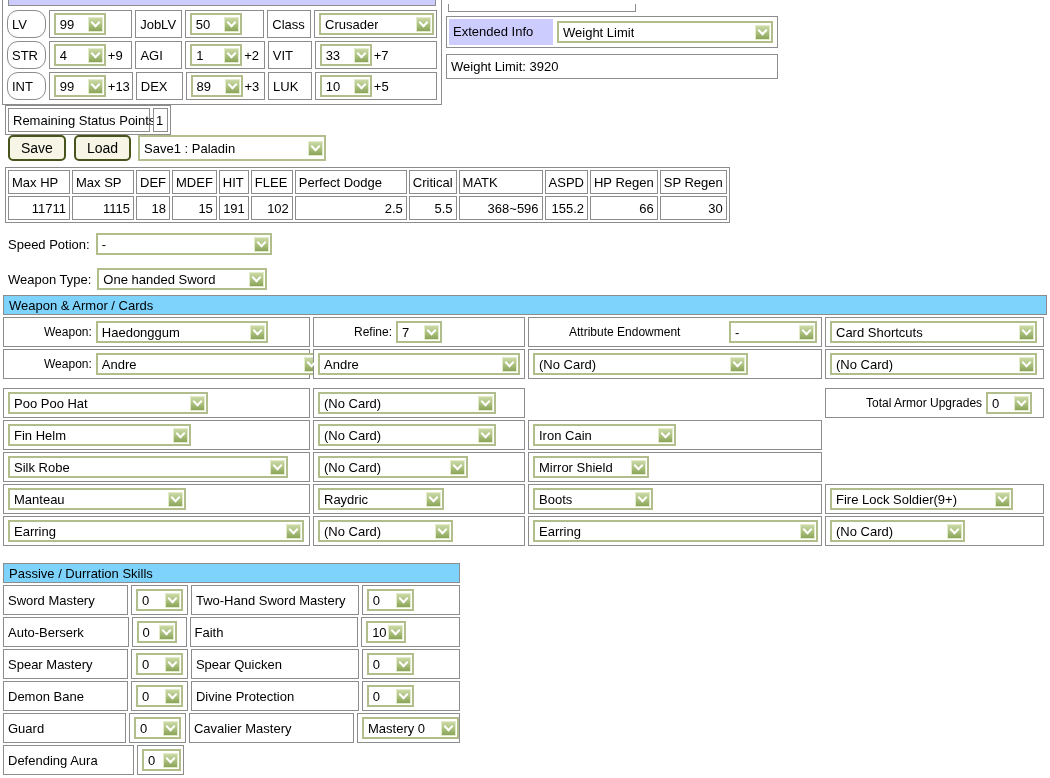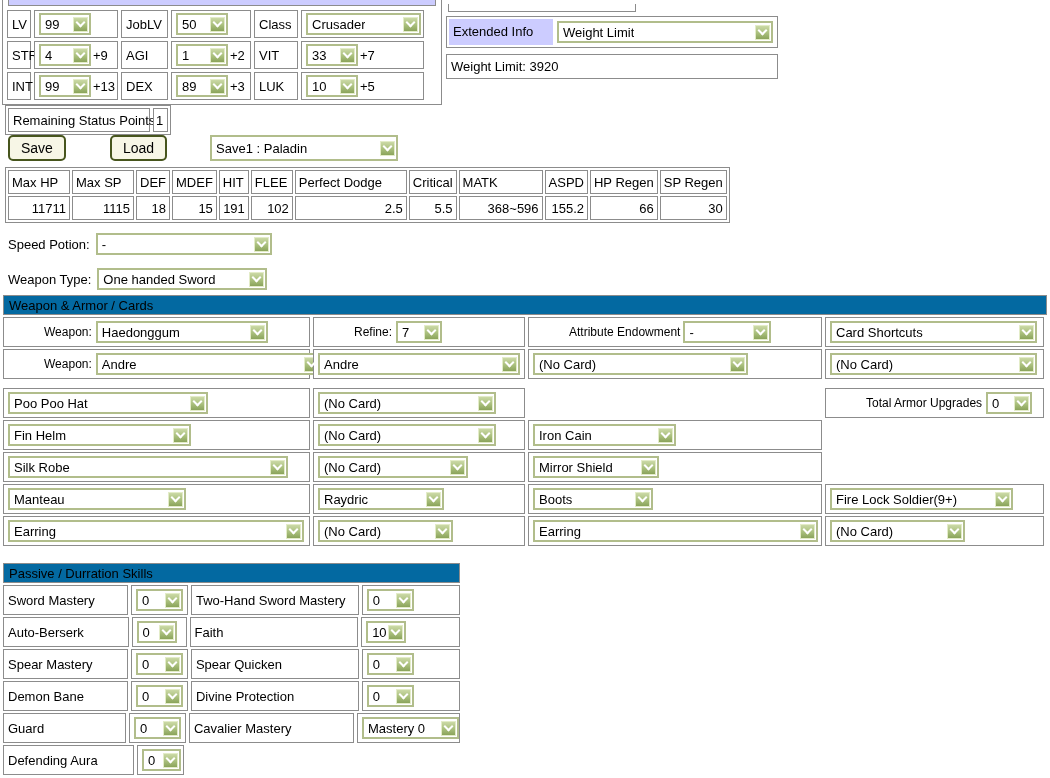--- a/index.html
+++ b/index.html
@@ -23,32 +23,32 @@
          background:linear-gradient(180deg,#cbd9a6 0%,#a9bf7c 55%,#8ba45b 100%);
          display:flex;align-items:center;justify-content:center;box-sizing:border-box;}
   .arrow::after{content:"";width:5px;height:5px;border-right:2px solid #fff;
          border-bottom:2px solid #fff;transform:rotate(45deg);margin-top:-3px;}
 
   
   .btn{background:#f7f6e6;border:2px solid #47551d;border-radius:5px;height:26px;
        padding:0 11px;font-size:14px;font-family:inherit;color:#000;}
 
   
-  .sec-hdr{background:#0369a1;border:1px solid #8c8c8c;height:20px;line-height:20px;
+  .sec-hdr{background:#7dd3fc;border:1px solid #8c8c8c;height:20px;line-height:20px;
        padding-left:5px;box-sizing:border-box;margin-bottom:2px;font-size:13px;}
 
   
   #top-left-box{position:absolute;left:2px;top:0;width:440px;border:1px solid #8c8c8c;
        border-top:none;box-sizing:border-box;padding:0 4px 4px 4px;}
   #top-left-box .band{height:5px;background:#ccccff;border:1px solid #8c8c8c;
        border-top:none;margin:0 1px 4px 1px;}
   .stat-row{display:flex;gap:3px;margin-bottom:3px;}
   .stat-row:last-child{margin-bottom:0;}
   .stat-row .cell{height:28px;}
-  .w-lab1{width:24px;} .w-val1{width:84px;}
+  .w-lab1{width:39px;border-radius:11px;} .w-val1{width:84px;}
   .w-lab2{width:47px;} .w-val2{width:80px;}
   .w-lab3{width:44px;} .w-val3{width:123px;}
   .bonus{margin-left:2px;}
 
   
   #top-right{position:absolute;left:446px;top:4px;width:332px;}
   #stub-box{width:188px;height:8px;border:1px solid #8c8c8c;border-top:none;
        box-sizing:border-box;margin-left:2px;}
   #ext-box{margin-top:4px;border:1px solid #8c8c8c;padding:2px;display:flex;gap:4px;
        align-items:center;box-sizing:border-box;width:332px;height:32px;}
@@ -56,36 +56,36 @@
        padding-left:4px;box-sizing:border-box;flex:none;}
   #info-box{margin-top:6px;border:1px solid #8c8c8c;height:25px;line-height:23px;
        padding-left:4px;box-sizing:border-box;width:332px;}
 
   
   #status-points{position:absolute;left:5px;top:105px;border:1px solid #8c8c8c;
        display:inline-flex;gap:3px;padding:2px;}
   #status-points .cell{height:24px;}
 
   
-  #save-row{position:absolute;left:8px;top:135px;display:flex;align-items:center;gap:36px;}
+  #save-row{position:absolute;left:8px;top:135px;display:flex;align-items:center;}
 
   
   #derived{position:absolute;left:5px;top:167px;border-collapse:separate;
        border-spacing:2px;border:1px solid #8c8c8c;}
   #derived th,#derived td{border:1px solid #8c8c8c;font-weight:normal;height:24px;
        padding:0 3px;white-space:nowrap;box-sizing:border-box;font-size:13px;}
   #derived th{text-align:left;}
   #derived td{text-align:right;}
 
   #speed-row{position:absolute;left:8px;top:233px;display:flex;align-items:center;gap:6px;}
   #wtype-row{position:absolute;left:8px;top:268px;display:flex;align-items:center;gap:6px;}
 
   
   #gear{position:absolute;left:3px;top:295px;width:1044px;}
-  .gc1{width:307px;} .gc2{width:212px;} .gc3{width:294px;} .gc4{width:219px;}
+  .gc1{width:307px;} .gc2{width:212px;} .gc3{width:294px;justify-content:space-between;} .gc4{width:219px;}
   .gap-above{margin-top:9px;}
   #skills{position:absolute;left:3px;top:563px;width:457px;}
   .sc1{width:131px;} .sc2{width:57px;} .sc3{width:176px;} .sc4{width:103px;}
 </style>
 </head>
 <body>
 
 <div id="top-left-box">
   <div class="band"></div>
 
@@ -369,21 +369,21 @@
           <span class="arrow"></span>
         </span>
     </div>
     <div class="cell gc2">
       <span class="sel" style="width:150px">
           <span class="sel-t">(No Card)</span>
           <span class="arrow"></span>
         </span>
     </div>
     <div class="cell gc3">
-      <span class="sel" style="width:126px">
+      <span class="sel" style="width:116px">
           <span class="sel-t">Mirror Shield</span>
           <span class="arrow"></span>
         </span>
     </div>
   </div>
 
   <div class="row">
     <div class="cell gc1">
       <span class="sel" style="width:178px">
           <span class="sel-t">Manteau</span>

